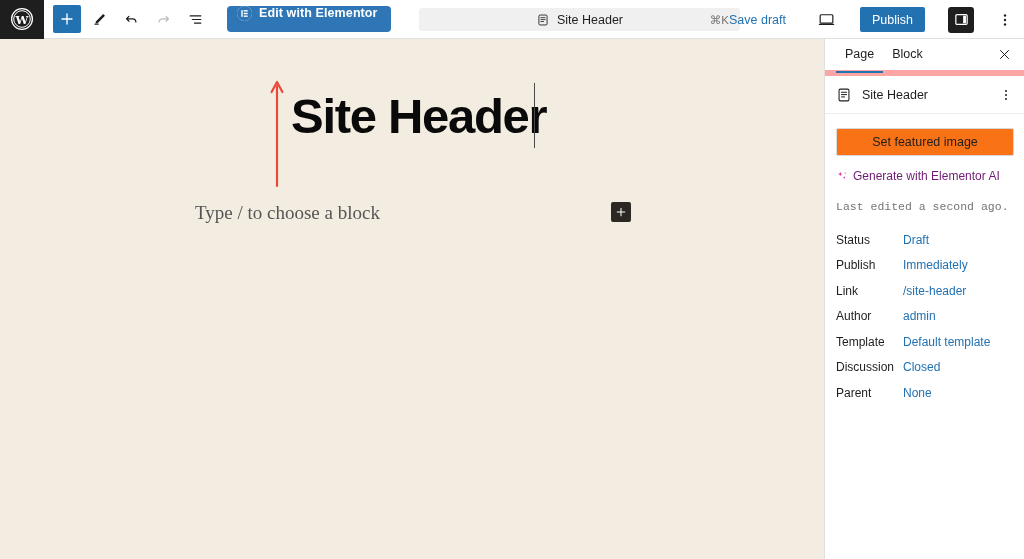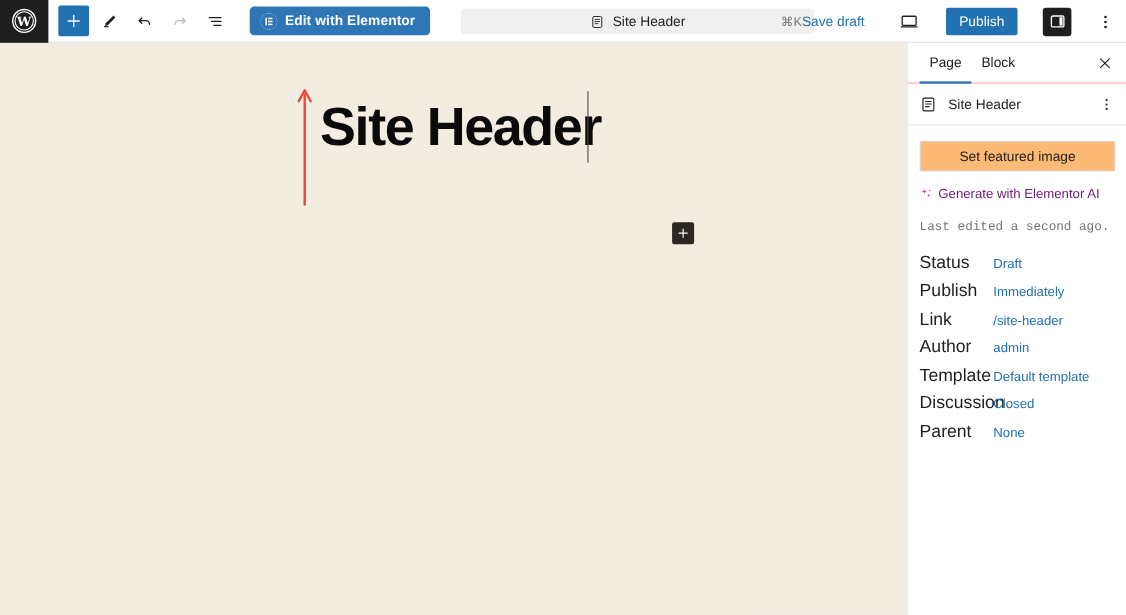--- a/index.html
+++ b/index.html
@@ -28,21 +28,21 @@
     width: 28px; height: 28px; border-radius: 2px;
     display: flex; align-items: center; justify-content: center;
     background: transparent; border: none; cursor: pointer; color: #1e1e1e;
   }
   .tb-btn.primary { background: #2271b1; color: #fff; border-radius: 2px; }
   .tb-btn.disabled { color: #b5b5b5; cursor: default; }
 
   .elementor-btn {
     margin-left: 14px; height: 26px; background: #2f76b7; color: #fff;
     border: none; border-radius: 4px; cursor: pointer;
-    display: flex; align-items: center; gap: 7px;
+    display: flex; gap: 7px;
     padding: 0 13px 0 10px; font-size: 12.5px; font-weight: bold;
     letter-spacing: .1px; white-space: nowrap;
   }
   .el-logo {
     width: 15px; height: 15px; border-radius: 50%; background: #fff;
     display: flex; align-items: center; justify-content: center; flex: 0 0 15px;
   }
   .el-logo svg { display:block; }
 
   
@@ -113,22 +113,22 @@
   }
   
   .annot { position: absolute; left: 270px; top: 39px; width: 14px; height: 110px; }
 
   
   .sidebar {
     position: absolute; top: 39px; right: 0; width: 200px; height: 520px;
     background: #fff; border-left: 1px solid #e0e0e0;
   }
   .sb-tabs {
-    position: relative; height: 37px; border-bottom: 1px solid #fca5a5;
-    display: flex; align-items: flex-end; padding-left: 11px;
+    position: relative; height: 37px; border-bottom: 6px solid #fca5a5;
+    display: flex; align-items: center; padding-left: 11px;
   }
   .sb-tab {
     font-size: 12.5px; color: #1e1e1e; background: none; border: none;
     cursor: pointer; padding: 10px 9px 11px; position: relative;
   }
   .sb-tab.active { font-weight: normal; }
   .sb-tab.active::after {
     content: ""; position: absolute; left: 0; right: 0; bottom: -1px;
     height: 2px; background: #2271b1;
   }
@@ -144,37 +144,37 @@
   }
   .sb-doc-row .name { font-size: 12.5px; color: #1e1e1e; }
   .sb-doc-kebab {
     position: absolute; right: 8px; top: 50%; transform: translateY(-50%);
     width: 20px; height: 24px; background: none; border: none; cursor: pointer;
     display: flex; align-items: center; justify-content: center; color: #1e1e1e;
   }
 
   .featured-btn {
     display: block; margin: 14px 11px 0; width: 178px; height: 28px;
-    background: #fdba74; border: 1px solid #d8d8d8; border-radius: 2px;
+    background: #f97316; border: 1px solid #d8d8d8; border-radius: 2px;
     font-size: 12.5px; color: #1e1e1e; cursor: pointer;
   }
   .ai-link {
     display: flex; align-items: center; gap: 5px;
     margin: 13px 0 0 11px; font-size: 12px; color: #701a75;
     background: none; border: none; cursor: pointer; padding: 0;
   }
   .last-edited {
     margin: 17px 0 0 11px; font-size: 11.5px; color: #757575; font-family: Liberation Mono, monospace;
   }
 
   .meta-list { margin-top: 14px; }
   .meta-row {
     display: flex; align-items: center; height: 25.5px; padding-left: 11px;
   }
-  .meta-label { width: 67px; font-size: 16px; color: #1e1e1e; flex: 0 0 67px; }
+  .meta-label { width: 67px; font-size: 12px; color: #1e1e1e; flex: 0 0 67px; }
   .meta-value {
     font-size: 12px; color: #2271b1; background: none; border: none;
     cursor: pointer; padding: 0; text-align: left;
   }
 </style>
 </head>
 <body>
 
 <div id="app">
 
@@ -272,20 +272,21 @@
         </svg>
       </button>
     </div>
   </div>
 
   <div class="canvas">
 
     <div class="post-title">Site Header</div>
     <div class="title-caret"></div>
 
+    <div class="block-placeholder">Type / to choose a block</div>
 
     <div class="inserter-sq">
       <svg width="12" height="12" viewBox="0 0 24 24">
         <path d="M12 4.5v15M4.5 12h15" stroke="#fff" stroke-width="2.1" stroke-linecap="round"></path>
       </svg>
     </div>
 
     <svg class="annot" viewBox="0 0 14 110">
       <path d="M7 108 L7 8" stroke="#e8493a" stroke-width="2.2" stroke-linecap="round"></path>
       <path d="M1.6 14 L7 4 L12.4 14" fill="none" stroke="#e8493a" stroke-width="2.2" stroke-linecap="round" stroke-linejoin="round"></path>

